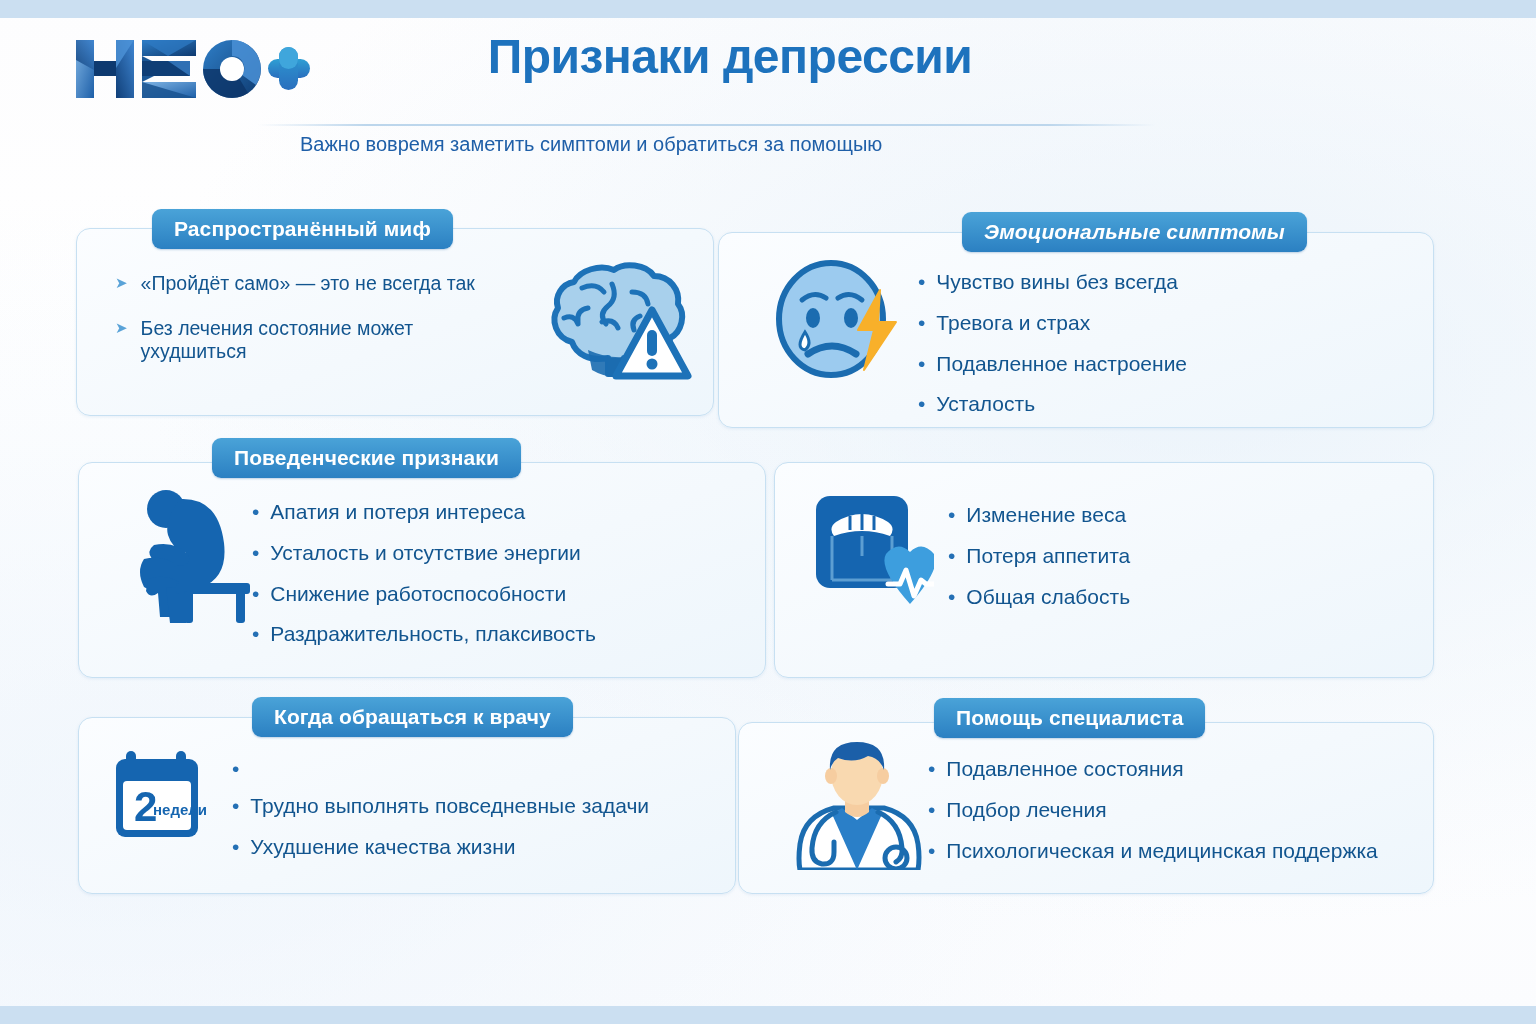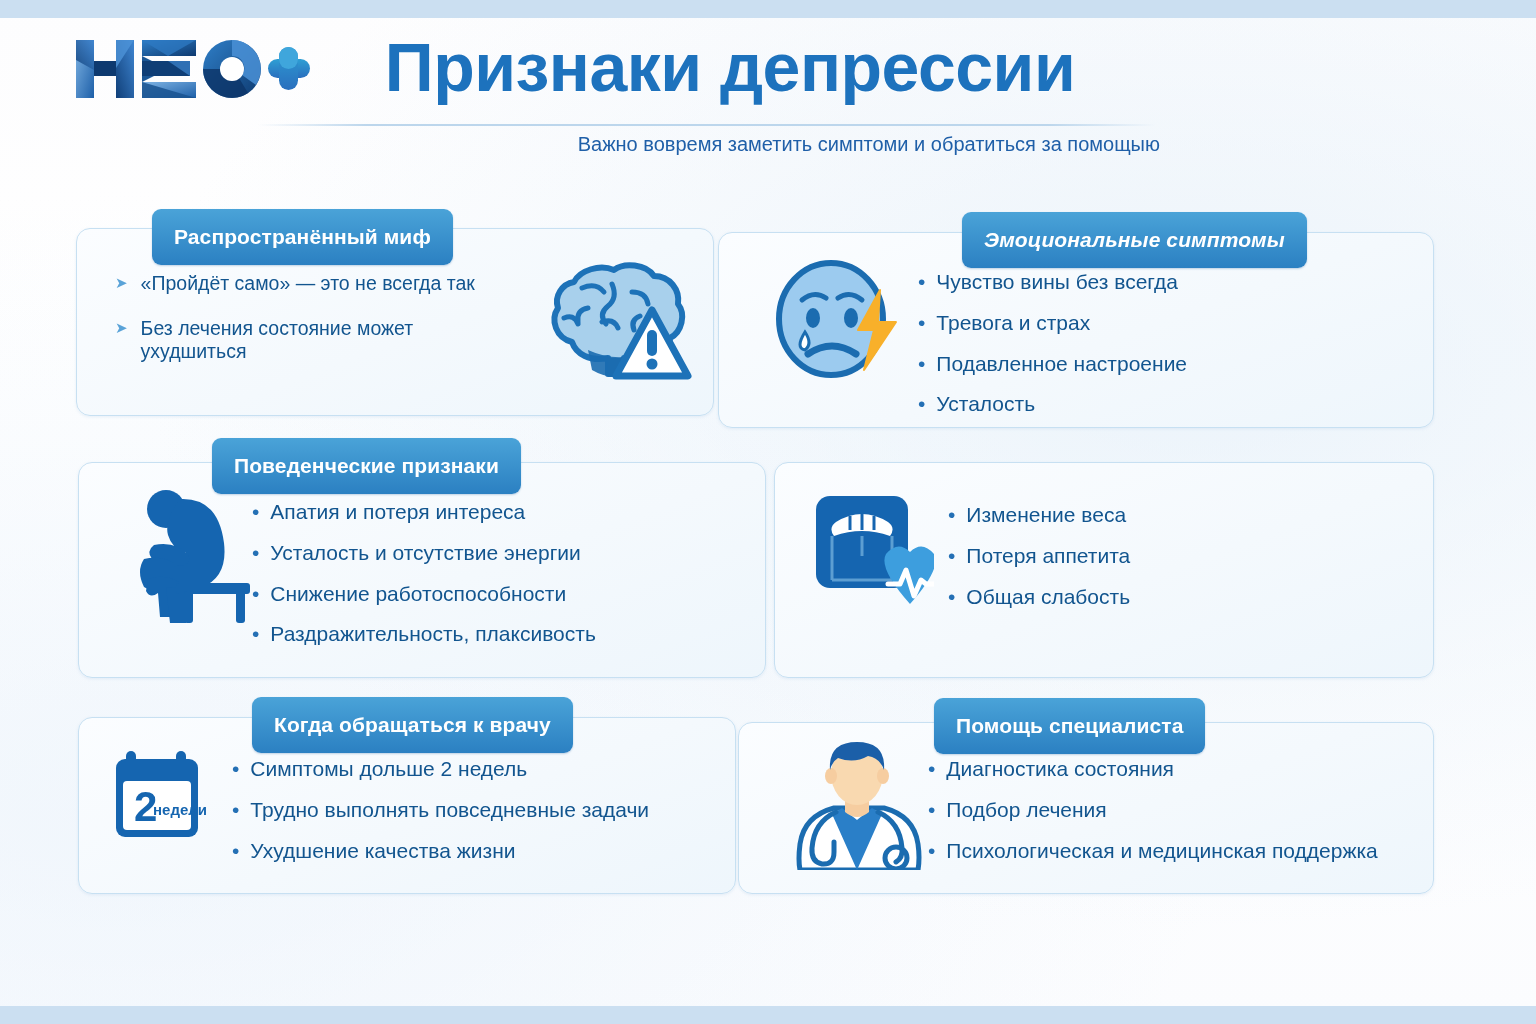--- a/index.html
+++ b/index.html
@@ -22,45 +22,45 @@
     position:absolute;left:0;top:18px;width:1536px;height:988px;
     background:radial-gradient(ellipse at 78% 35%,rgba(219,234,247,.55) 0%,rgba(255,255,255,0) 62%),
                radial-gradient(ellipse at 8% 80%,rgba(226,238,250,.45) 0%,rgba(255,255,255,0) 55%);
   }
 
   
   .logo{position:absolute;left:72px;top:30px;width:240px;height:78px;}
   .title{
     position:absolute;left:330px;top:32px;width:800px;
     text-align:center;
-    font-size:68px;font-weight:bold;color:#1d72bd;
+    font-size:48px;font-weight:bold;color:#1d72bd;
     letter-spacing:-.5px;line-height:1.05;
     text-shadow:0 1px 0 rgba(255,255,255,.6);
   }
   .divider{
     position:absolute;left:258px;top:124px;width:898px;height:2px;
     background:linear-gradient(90deg,rgba(190,215,238,0) 0%,#bcd6ec 12%,#bcd6ec 88%,rgba(190,215,238,0) 100%);
   }
   .subtitle{
-    position:absolute;left:300px;top:133px;width:860px;text-align:right;
+    position:absolute;left:300px;top:133px;width:860px;text-align:left;
     font-size:20px;color:#1f5fa8;
   }
 
   
   .card{
     position:absolute;
     background:linear-gradient(160deg,#fbfdff 0%,#f4f9fd 55%,#eef6fc 100%);
     border:1.6px solid #c7e0f2;
     border-radius:14px;
     box-shadow:0 1px 3px rgba(140,180,215,.18);
   }
   .badge{
     position:absolute;
     height:40px;line-height:40px;
-    padding:8px 22px;
+    padding:0 22px;
     border-radius:9px;
     background:linear-gradient(180deg,#4aa3d8 0%,#2b80c2 100%);
     color:#ffffff;font-size:21px;font-weight:bold;
     white-space:nowrap;
     box-shadow:0 1px 2px rgba(40,100,160,.28);
     letter-spacing:.1px;
   }
   .list{position:absolute;}
   .li{display:flex;align-items:flex-start;color:#12558f;}
   .li .dot{
@@ -295,21 +295,20 @@
       <rect x="4" y="12" width="82" height="78" rx="9" fill="#1565b0"></rect>
       <rect x="11" y="34" width="68" height="49" rx="4" fill="#ffffff"></rect>
       <text x="22" y="74" font-family="'Liberation Sans',sans-serif" font-size="42" font-weight="bold" fill="#1565b0">2</text>
       <text x="41" y="68" font-family="'Liberation Sans',sans-serif" font-size="15" font-weight="bold" fill="#1565b0">недели</text>
     </svg>
   </div>
 
   <div class="list list-dot" style="left:232px;top:757px;width:470px;">
     <div class="li">
       <span class="dot">•</span>
-      <span class="txt">Симптомы дольше 2 недель</span>
     </div>
     <div class="li">
       <span class="dot">•</span>
       <span class="txt">Трудно выполнять повседневные задачи</span>
     </div>
     <div class="li">
       <span class="dot">•</span>
       <span class="txt">Ухудшение качества жизни</span>
     </div>
   </div>
@@ -337,21 +336,21 @@
         <path d="M46,74 q-22,10 -24,36 q-1,14 10,16 q12,1 12,-12 l0,-10"></path>
         <path d="M88,74 q22,10 24,36 q1,10 -6,14"></path>
       </g>
       <circle cx="106" cy="120" r="11" fill="none" stroke="#1b6cb0" stroke-width="5"></circle>
     </svg>
   </div>
 
   <div class="list list-dot" style="left:928px;top:757px;width:500px;">
     <div class="li">
       <span class="dot">•</span>
-      <span class="txt">Диагностика состояния</span>
+      <span class="txt">Подавленное состояния</span>
     </div>
     <div class="li">
       <span class="dot">•</span>
       <span class="txt">Подбор лечения</span>
     </div>
     <div class="li">
       <span class="dot">•</span>
       <span class="txt">Психологическая и медицинская поддержка</span>
     </div>
   </div>

